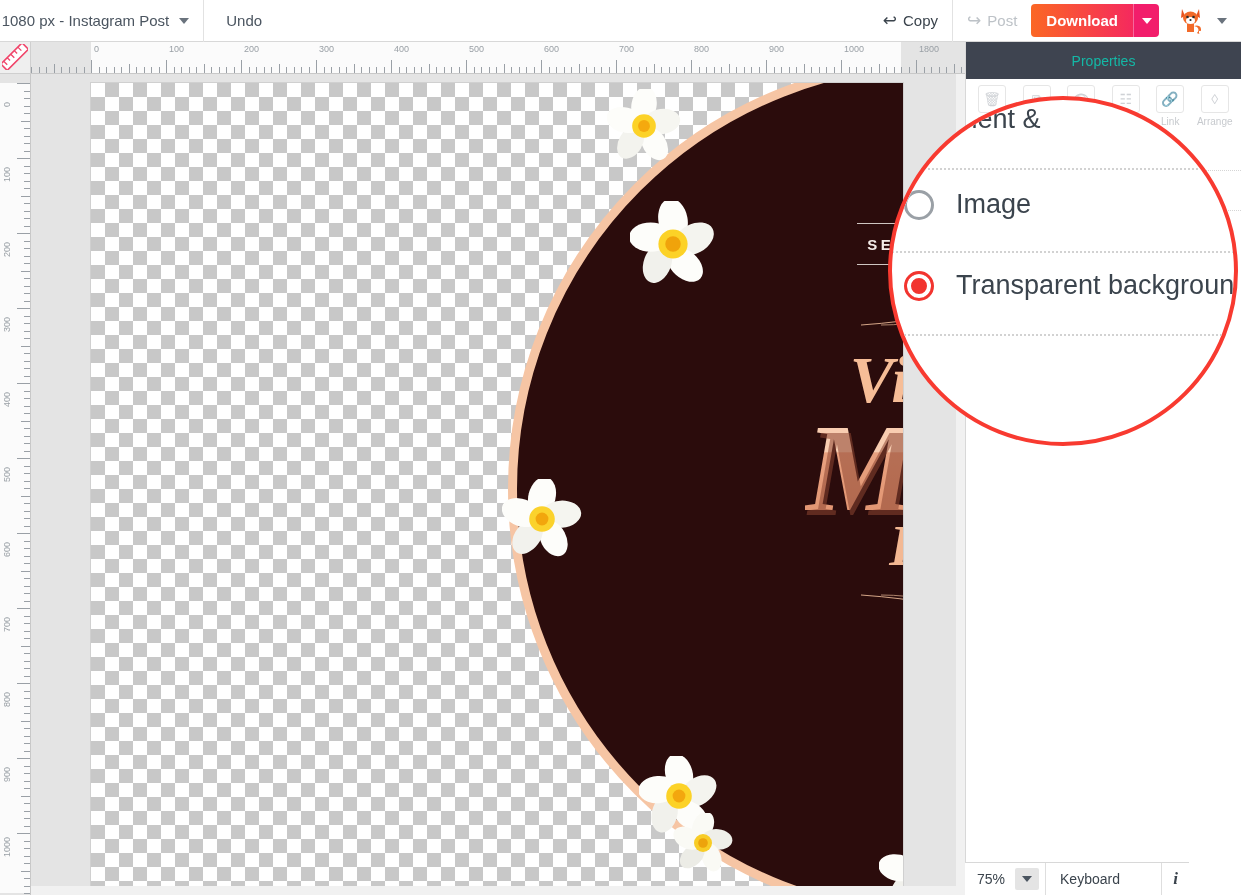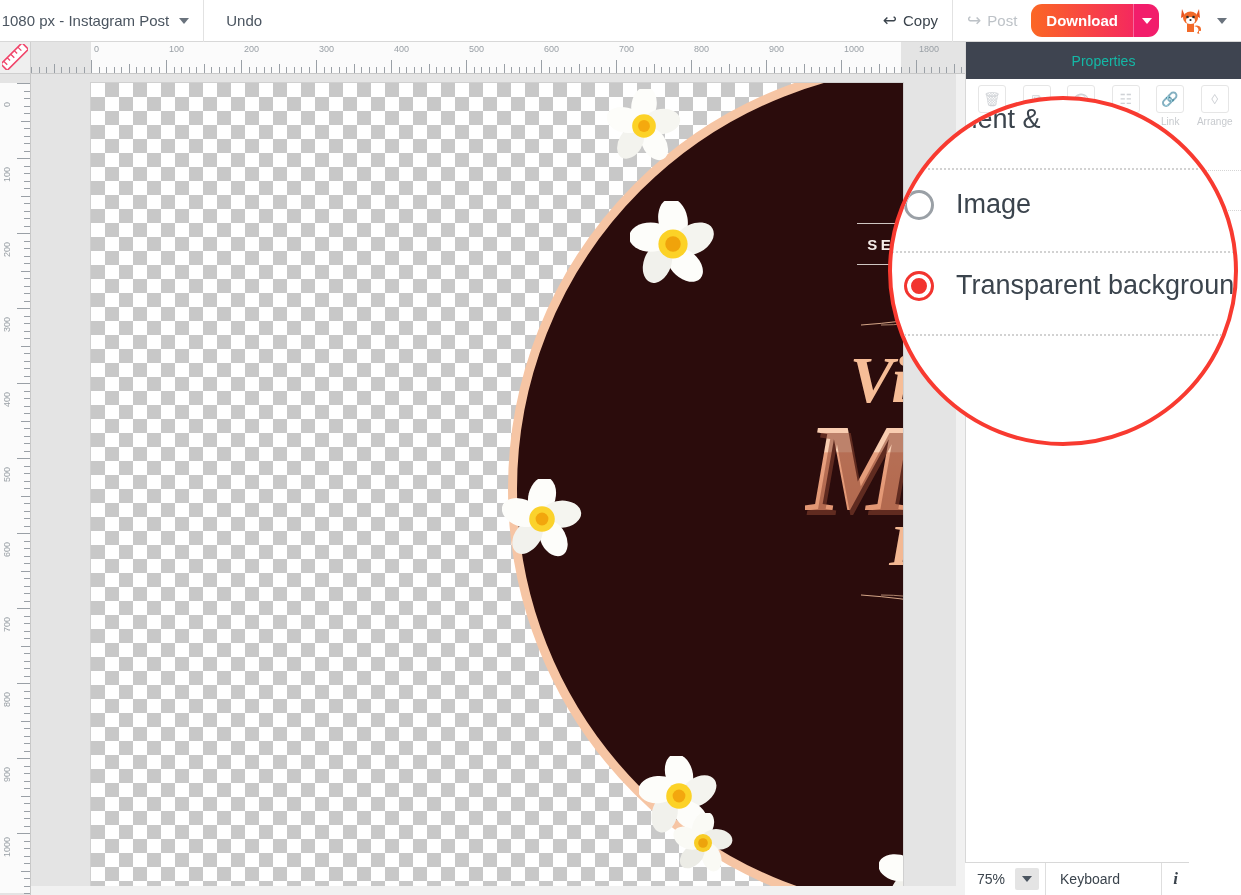--- a/index.html
+++ b/index.html
@@ -57,21 +57,21 @@
   .title-ico::before {
     content: ""; position: absolute; left: 2px; top: 2px;
     width: 5px; height: 5px; border: 1.4px solid #3b444d;
   }
   .title-ico::after {
     content: ""; position: absolute; left: 2px; top: 10px;
     width: 0; height: 0; border-left: 3px solid transparent;
     border-right: 3px solid transparent; border-bottom: 5px solid #3b444d;
   }
   .title-text { font-size: 14.5px; color: #3b444d; }
-  .dl-group { display: flex; height: 33px; border-radius: 11px; overflow: hidden; }
+  .dl-group { display: flex; height: 33px; border-radius: 4px; overflow: hidden; }
   .dl-main {
     background: linear-gradient(90deg, #fb6724 0%, #f5295e 100%);
     color: #fff; font-size: 15px; font-weight: bold;
     padding: 0 15px; line-height: 33px; cursor: pointer;
   }
   .dl-arrow {
     background: #f21d6b; width: 26px; display: flex;
     align-items: center; justify-content: center; cursor: pointer;
     border-left: 1px solid #ffffff55;
   }

